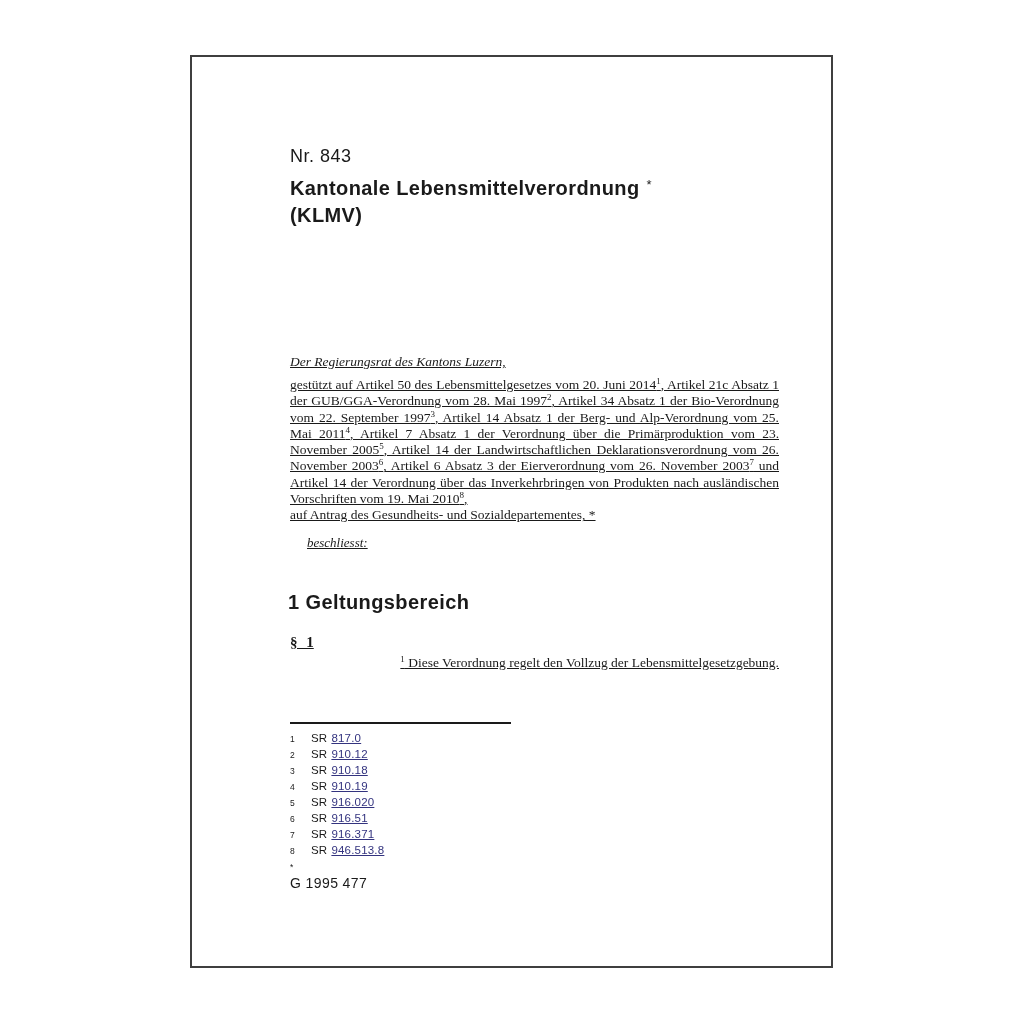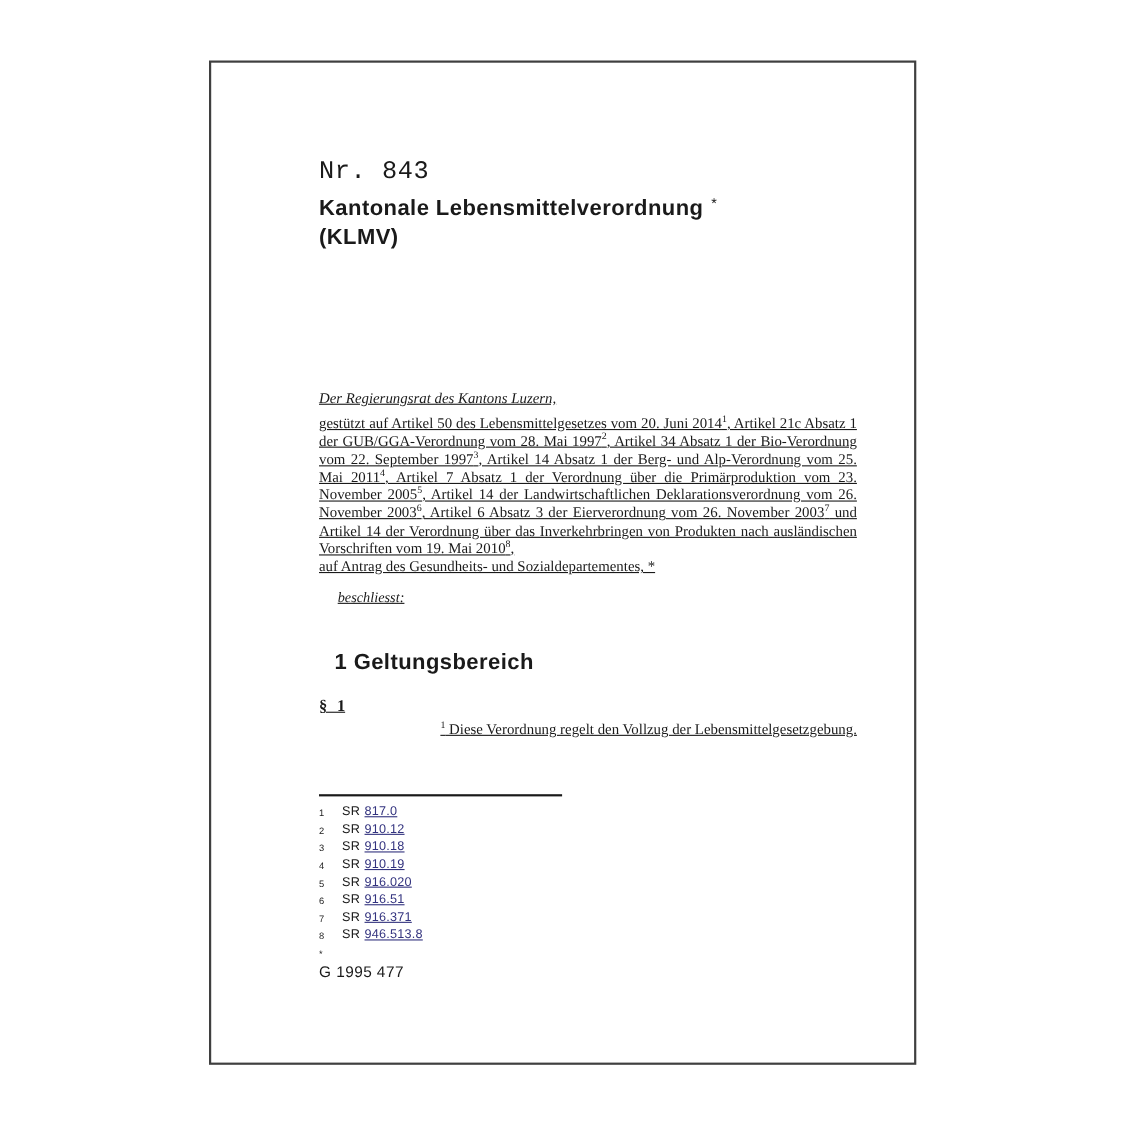--- a/index.html
+++ b/index.html
@@ -15,21 +15,21 @@
     box-sizing: border-box;
     background: #ffffff;
     border: 2px solid #3f3f3f;
   }
   .abs { position: absolute; }
   .sans { font-family: "Liberation Sans", sans-serif; color: #1a1a1a; }
   .serif { font-family: "Liberation Serif", serif; color: #1a1a1a; text-decoration: underline; }
 
   .doc-number {
     left: 98px; top: 86px;
-    font-size: 23px; line-height: 26px; letter-spacing: 0.5px; font-family: Liberation Mono, monospace;
+    font-size: 18px; line-height: 26px; letter-spacing: 0.5px;
   }
   .doc-title {
     left: 98px; top: 114px;
     font-size: 20px; line-height: 27px; font-weight: bold; letter-spacing: 0.4px;
     width: 500px;
   }
   .title-star {
     font-size: 13px; font-weight: normal;
     vertical-align: 6px; margin-left: 7px;
   }
@@ -48,21 +48,21 @@
     text-align: justify;
   }
   .preamble-body sup, .section-text sup {
     font-size: 9px; line-height: 0;
   }
   .resolution {
     left: 115px; top: 478px;
     font-size: 13px; font-style: italic;
   }
   .section-heading {
-    left: 112px; top: 534px;
+    left: 96px; top: 534px;
     font-size: 20px; font-weight: bold; letter-spacing: 0.4px;
   }
   .paragraph-sign {
     left: 98px; top: 577px;
     font-size: 15px; font-weight: bold; word-spacing: 5px;
   }
   .section-text {
     left: 98px; top: 598px;
     width: 489px;
     font-size: 13.5px; line-height: 16.3px; text-align: right;

